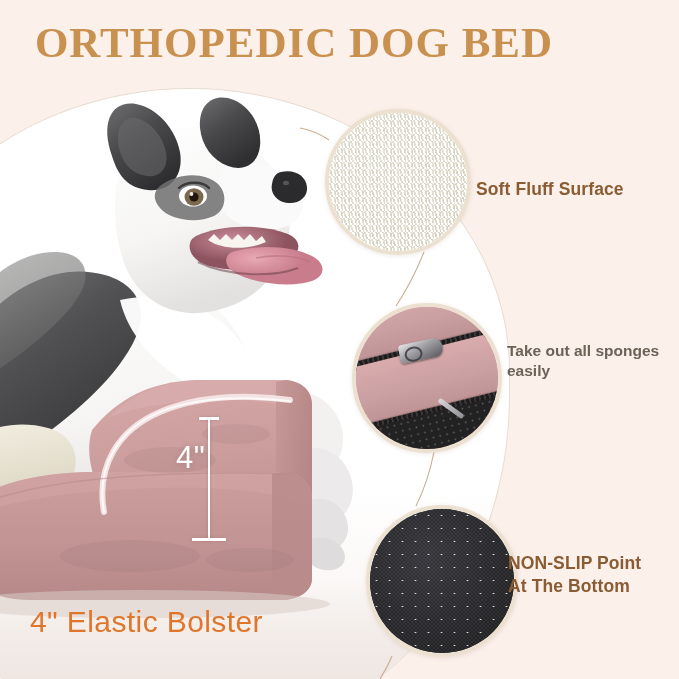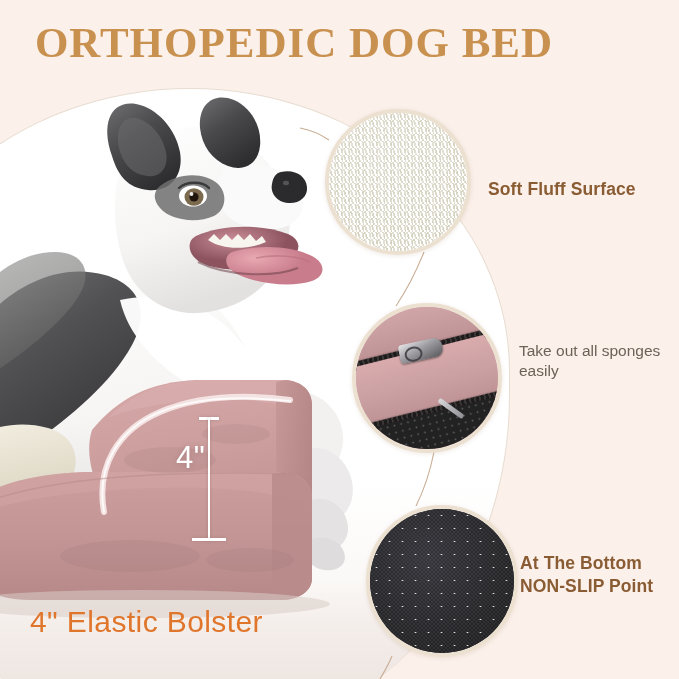--- a/index.html
+++ b/index.html
@@ -176,34 +176,34 @@
       repeating-linear-gradient(45deg, rgba(255,255,255,0.07) 0 1px, transparent 1px 3px),
       repeating-linear-gradient(-45deg, rgba(255,255,255,0.06) 0 1px, transparent 1px 3px),
       radial-gradient(circle at 40% 35%, #34343a 0%, #232326 70%, #19191b 100%);
     background-size: 13px 13px, 4px 4px, 4px 4px, 100% 100%;
   }
 
   
   .leaders { position:absolute; left:0; top:0; width:679px; height:679px; pointer-events:none; }
 
   
-  .label-block { position: absolute; margin-left: 12px; }
+  .label-block { position: absolute; }
   .label-head {
     font-family: "Liberation Sans", sans-serif;
     font-size: 17.5px;
     font-weight: 700;
     color: #8a5c33;
     letter-spacing: 0.1px;
     white-space: nowrap;
     line-height: 1.3;
   }
   .label-sub {
     font-family: "Liberation Sans", sans-serif;
     font-size: 15.5px;
-    font-weight: 400;
+    font-weight: 700;
     color: #6d6258;
     line-height: 1.28;
     max-width: 170px;
   }
   #label-fluff   { left: 476px; top: 178px; }
   #label-zipper  { left: 507px; top: 341px; }
   #label-nonslip { left: 508px; top: 552px; }
 </style>
 </head>
 <body>
@@ -395,19 +395,19 @@
     </div>
   </div>
   <div class="label-block" id="label-zipper">
     <div class="label-sub">Take out all sponges easily</div>
   </div>
 
   <div class="callout" id="callout-nonslip">
     <div class="tex-nonslip"></div>
   </div>
   <div class="label-block" id="label-nonslip">
+    <div class="label-head">NON-SLIP Point</div>
     <div class="label-head">At The Bottom</div>
-    <div class="label-head">NON-SLIP Point</div>
   </div>
 
   <div class="bolster-caption">4" Elastic Bolster</div>
 
 </div>
 
 </body></html>

